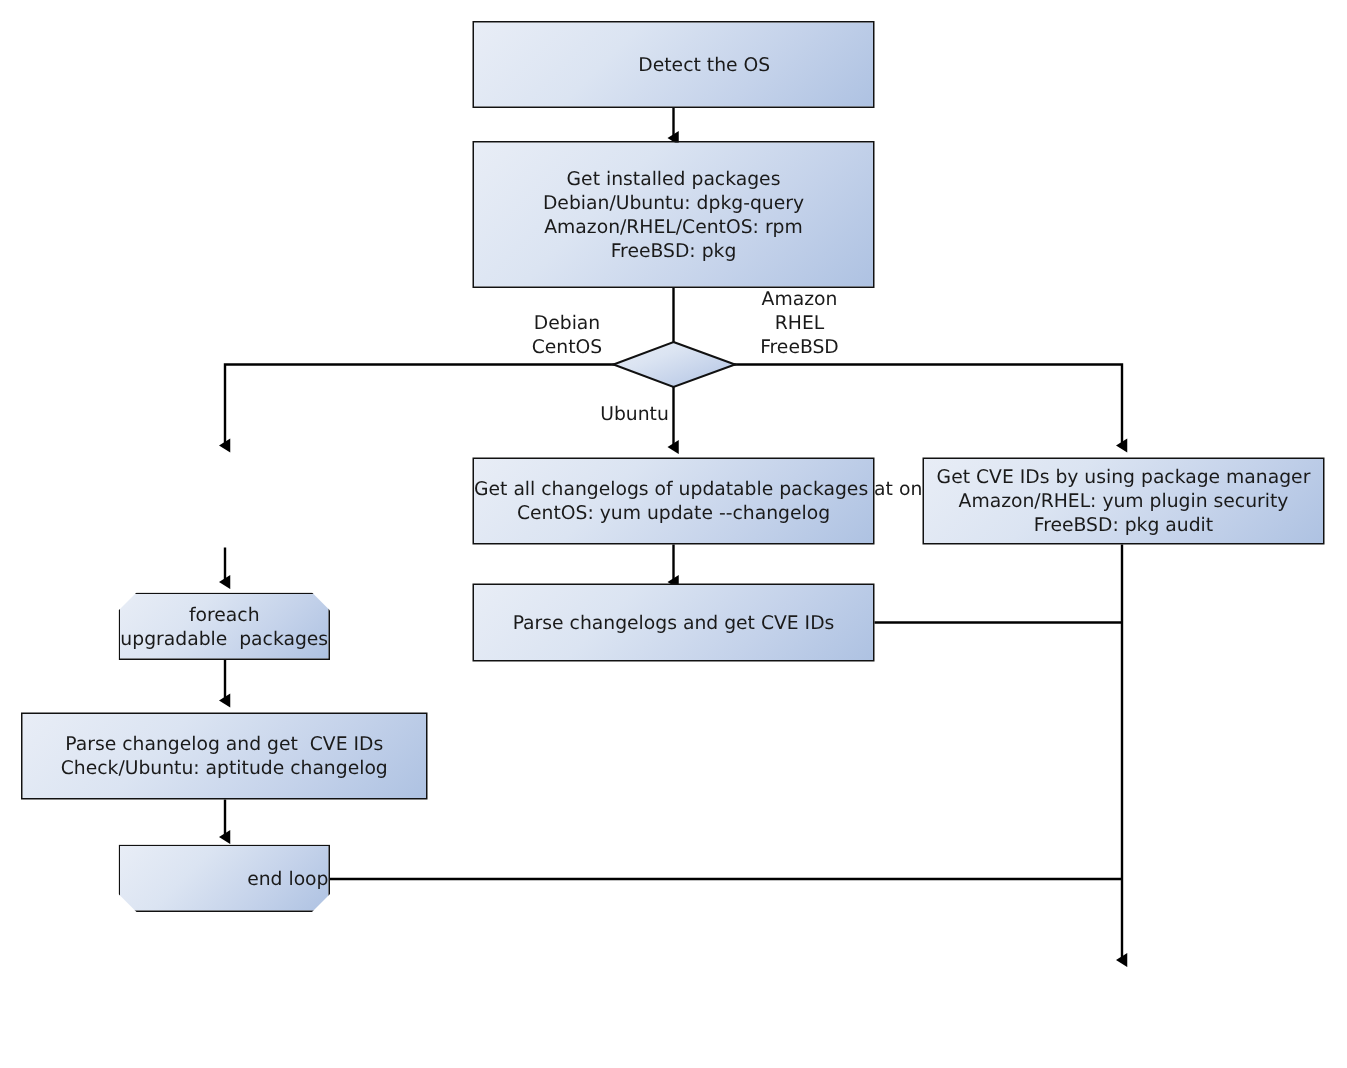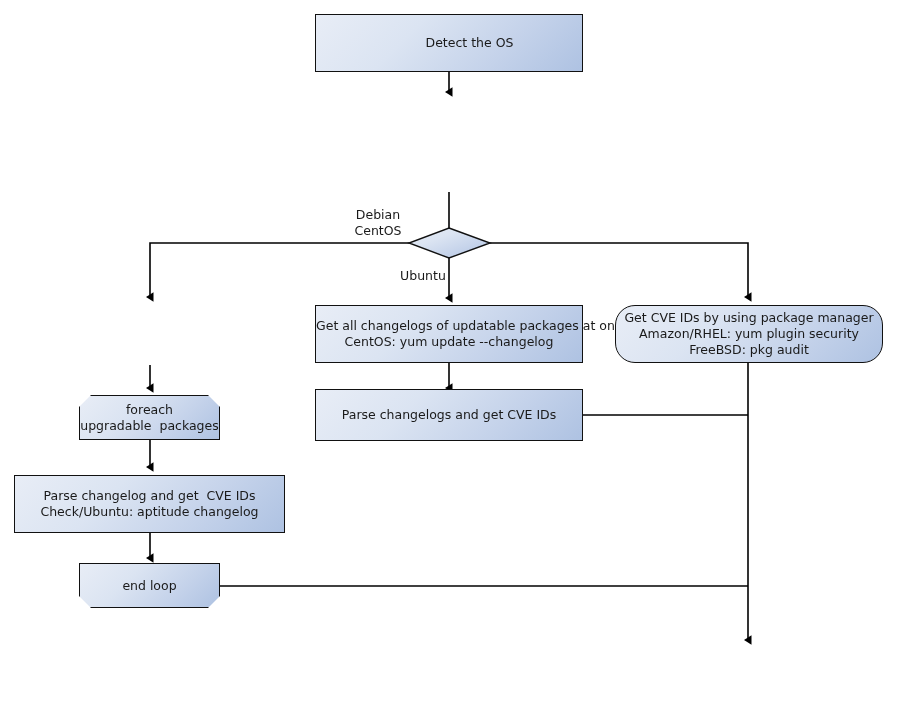--- a/index.html
+++ b/index.html
@@ -113,51 +113,60 @@
       <line x1="748" y1="363" x2="748" y2="640" marker-end="url(#arrow)"></line>
     </g>
 
     <polygon points="449,228 490,243 449,258 409,243" fill="url(#nodeGrad)" stroke="#111111" stroke-width="1.4"></polygon>
   </svg>
 
   <div class="node rect-node" style="left:315px; top:14px; width:268px; height:58px;padding-left:41px;">
     <span class="txt">Detect the OS</span>
   </div>
 
+  <div class="node rect-node" style="left:315px; top:94px; width:268px; height:98px;">
+    <span class="txt">Get installed packages
+Debian/Ubuntu: dpkg-query
+Amazon/RHEL/CentOS: rpm
+FreeBSD: pkg</span>
+  </div>
 
 
   <div class="node rect-node" style="left:315px; top:305px; width:268px; height:58px;">
     <span class="txt">Get all changelogs of updatable packages at once
 CentOS: yum update --changelog</span>
   </div>
 
-  <div class="node rect-node" style="left:615px; top:305px; width:268px; height:58px;border-radius:20px;">
+  <div class="node rect-node" style="left:615px; top:305px; width:268px; height:58px;">
     <span class="txt">Get CVE IDs by using package manager
 Amazon/RHEL: yum plugin security
 FreeBSD: pkg audit</span>
   </div>
 
   <div class="node loop-start" style="left:79px; top:395px; width:141px; height:45px;justify-content:flex-end;">
     <span class="txt">foreach
 upgradable  packages</span>
   </div>
 
   <div class="node rect-node" style="left:14px; top:475px; width:271px; height:58px;">
     <span class="txt">Parse changelog and get  CVE IDs
 Check/Ubuntu: aptitude changelog</span>
   </div>
 
   <div class="node rect-node" style="left:315px; top:389px; width:268px; height:52px;">
     <span class="txt">Parse changelogs and get CVE IDs</span>
   </div>
 
-  <div class="node loop-end" style="left:79px; top:563px; width:141px; height:45px;">
+  <div class="node loop-end" style="left:79px; top:563px; width:141px; height:45px;text-align:right;">
     <span class="txt">end loop</span>
   </div>
 
 
   <div class="edge-label" style="left:343px; top:207px; width:70px;">Debian
 CentOS</div>
 
   <div class="edge-label" style="left:388px; top:268px; width:70px;">Ubuntu</div>
 
+  <div class="edge-label" style="left:493px; top:191px; width:80px;">Amazon
+RHEL
+FreeBSD</div>
 
 </div>
 
 </body></html>

